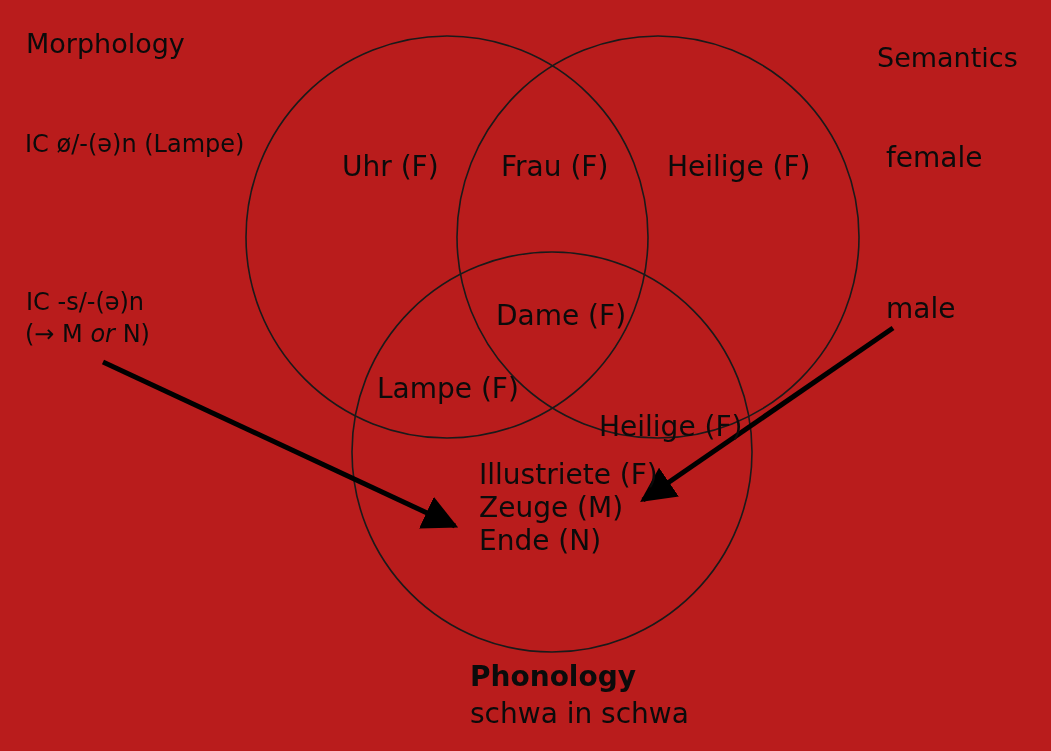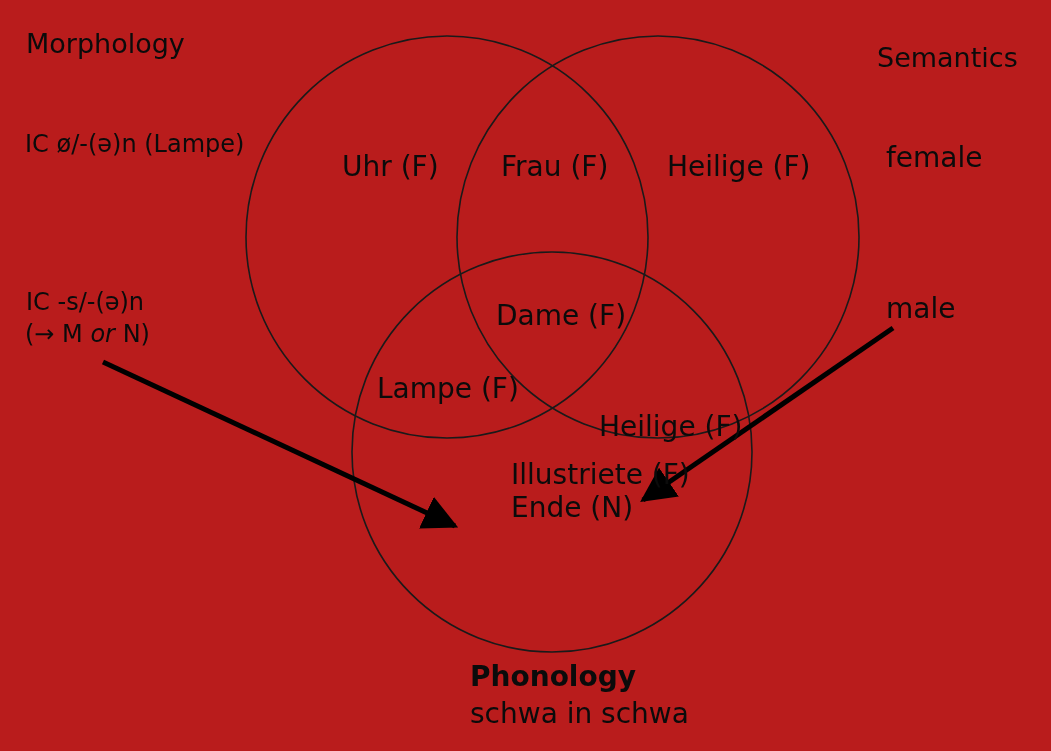--- a/index.html
+++ b/index.html
@@ -85,22 +85,23 @@
   <div class="lbl" style="left:501px; top:150px;text-align:center;">Frau (F)</div>
 
   <div class="lbl" style="left:667px; top:150px;">Heilige (F)</div>
 
   <div class="lbl" style="left:496px; top:274px;margin-top:25px;">Dame (F)</div>
 
   <div class="lbl" style="left:377px; top:372px;">Lampe (F)</div>
 
   <div class="lbl" style="left:599px; top:372px;margin-top:38px;">Heilige (F)</div>
 
-  <div class="lbl phon-list" style="left:479px; top:458px;margin-left:32px;">
+  <div class="lbl phon-list" style="left:479px; top:458px;">
     <div>Illustriete (F)</div>
+    <div>Zeuge (M)</div>
     <div>Ende (N)</div>
   </div>
 
   <div class="lbl section-title" style="left:877px; top:42px;">Semantics</div>
 
   <div class="lbl" style="left:886px; top:141px;">female</div>
 
   <div class="lbl" style="left:886px; top:292px;">male</div>
 
   <div class="lbl phon-title" style="left:470px; top:660px;">Phonology</div>

